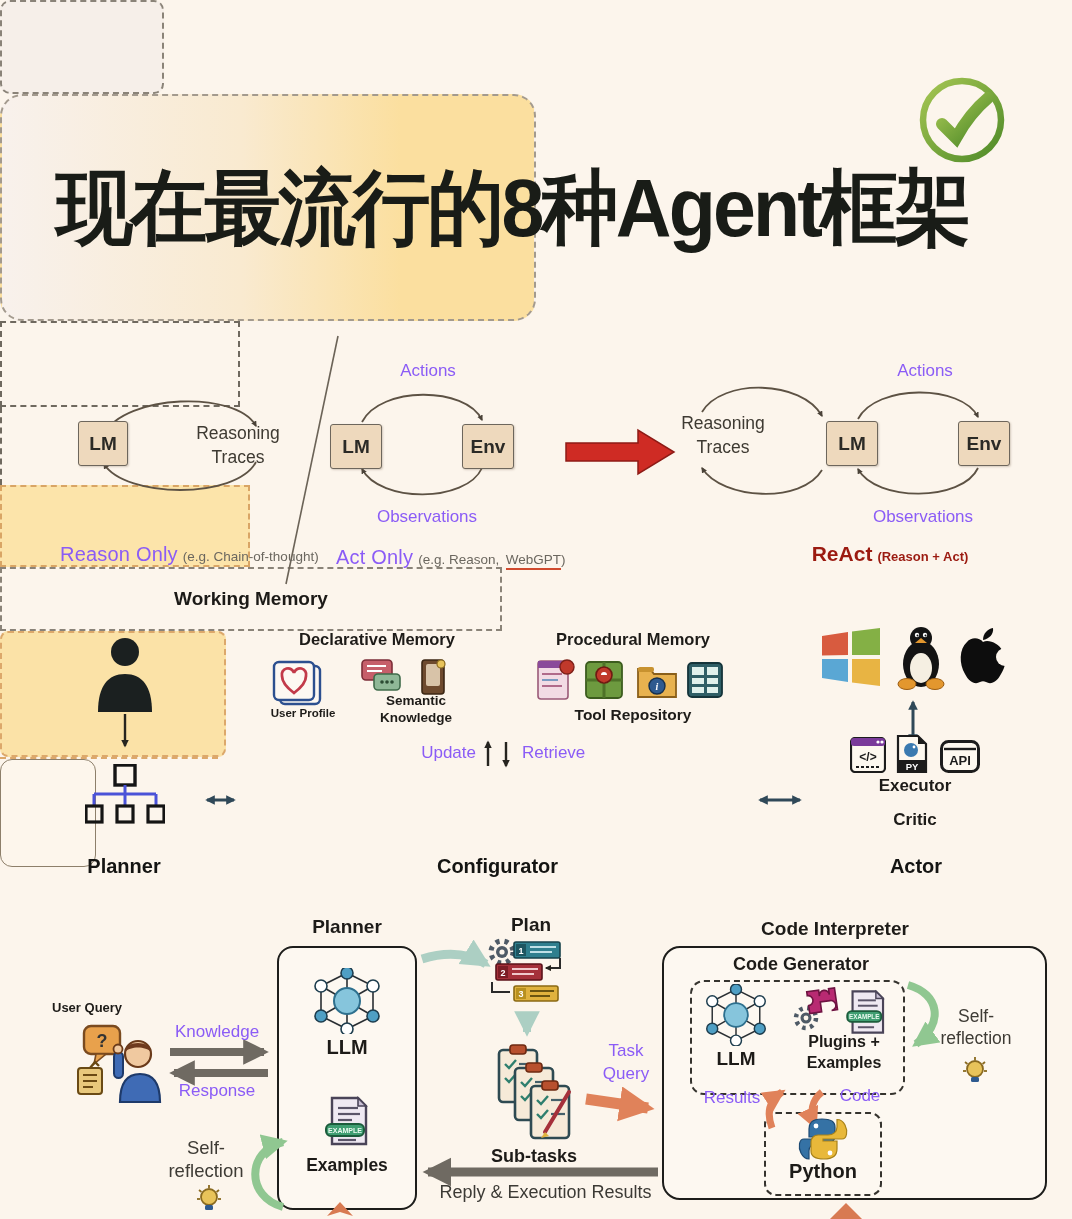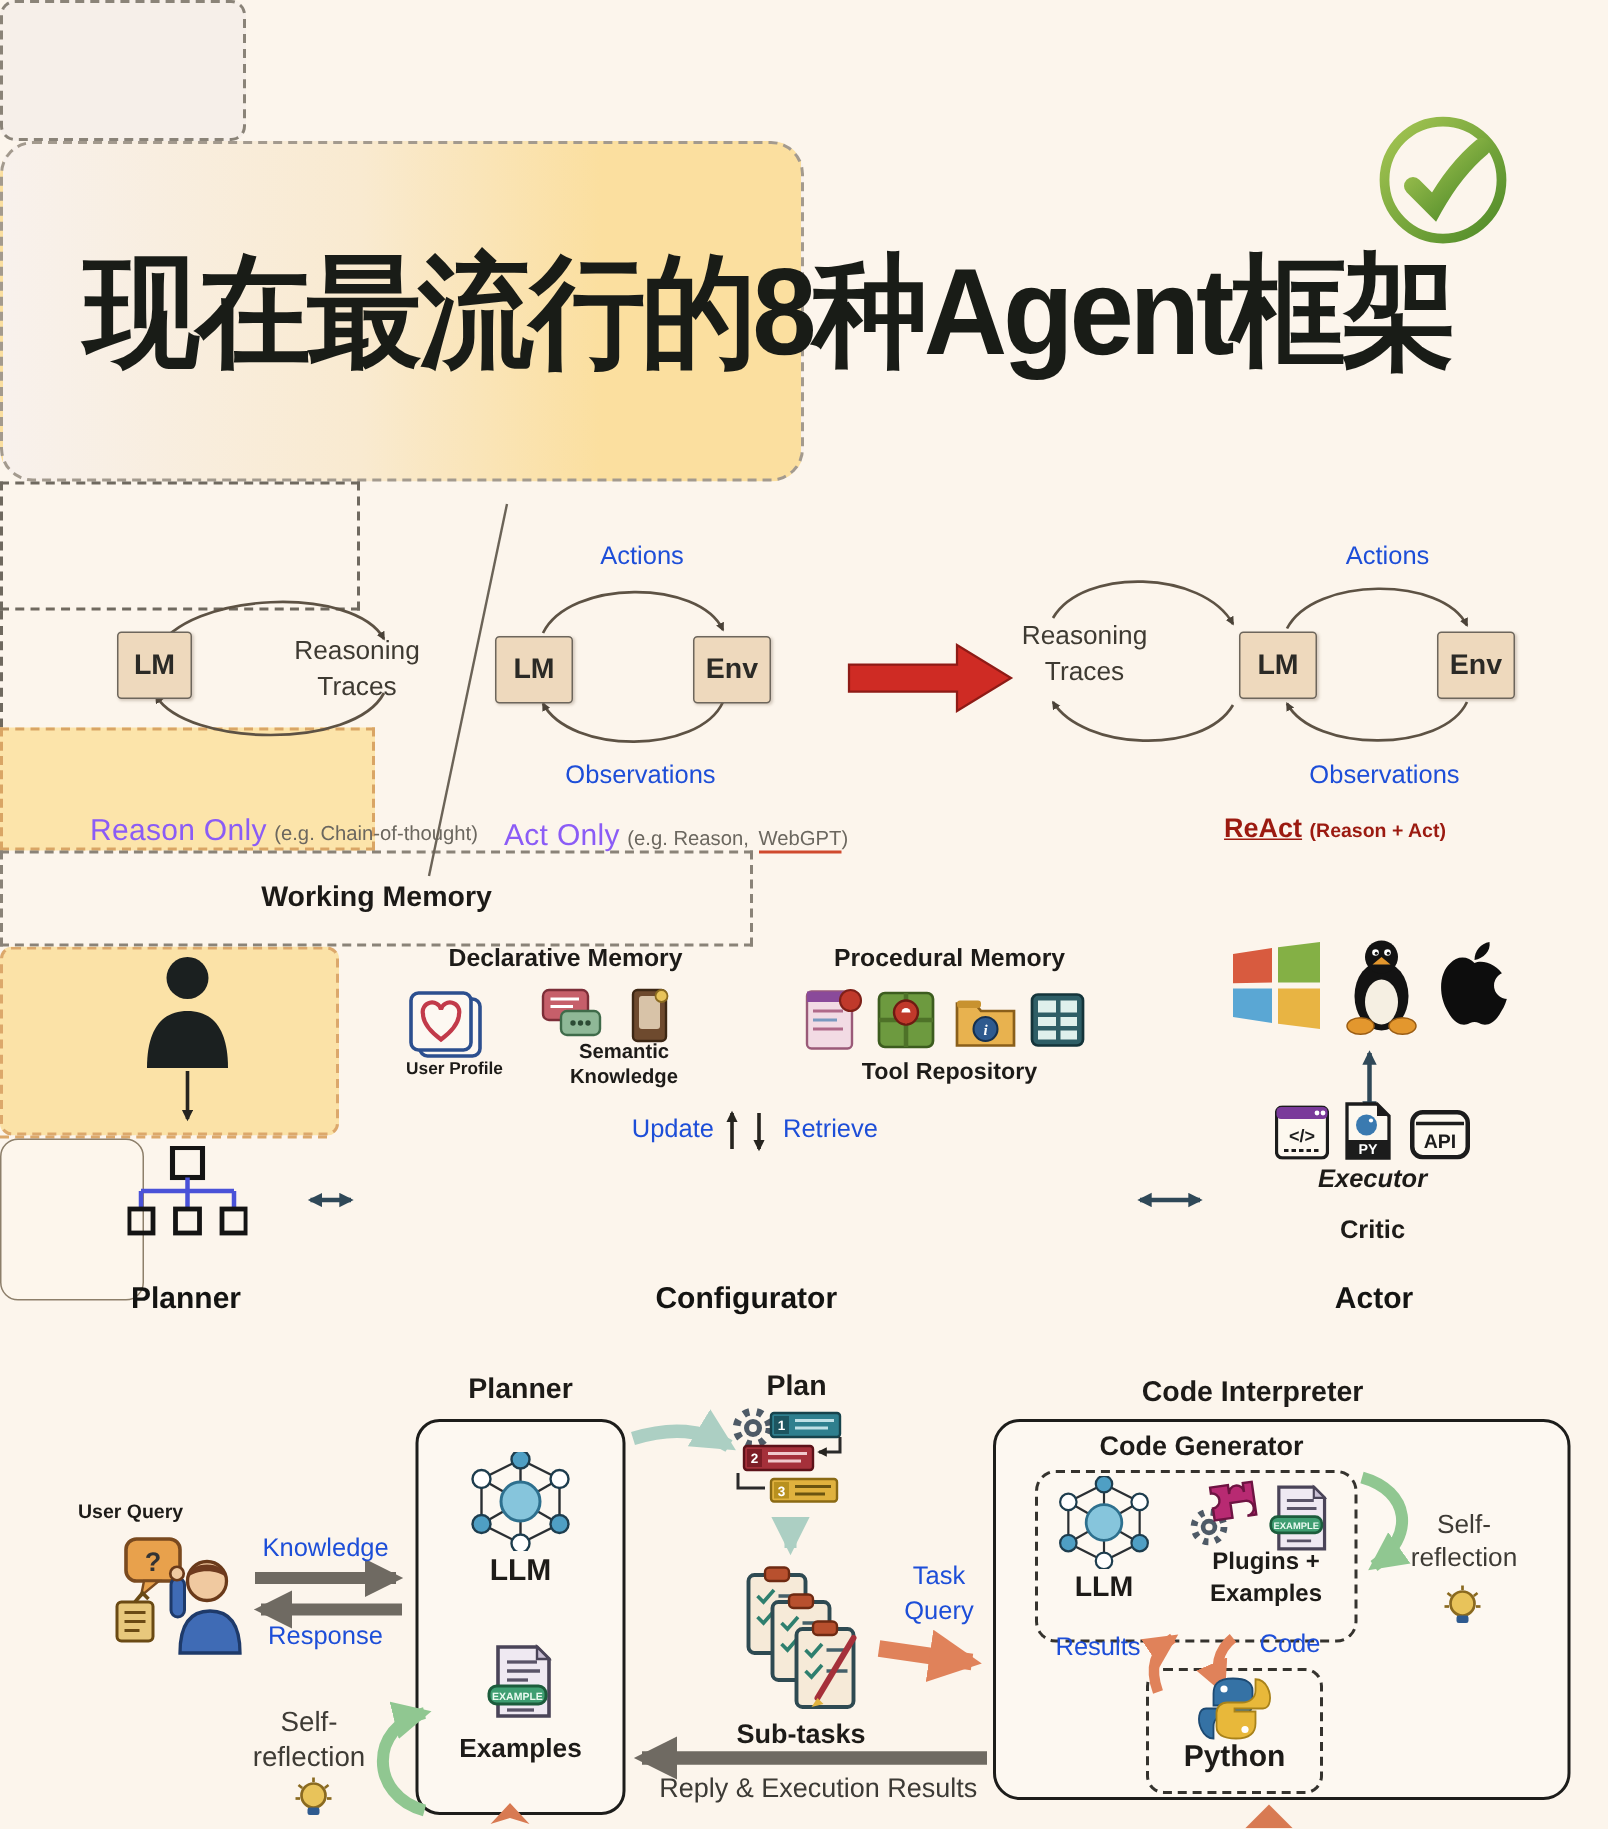--- a/index.html
+++ b/index.html
@@ -9,27 +9,27 @@
   .ctr{text-align:center;}
   .overlay{position:absolute;left:0;top:0;z-index:2;pointer-events:none;}
   .z3{z-index:3;}
   .lmbox{background:#eed9bd;border:1.6px solid #6d665c;border-radius:3px;display:flex;align-items:center;
          justify-content:center;font-weight:bold;font-size:19px;color:#2b2a26;z-index:3;
          box-shadow:1px 1px 2px rgba(120,100,80,.3);}
   .looplbl{font-size:17.5px;line-height:1.35;color:#3e3a32;}
   .cap{font-size:20px;color:#8b5cf6;letter-spacing:.2px;}
   .capnote{font-size:13.5px;color:#6b675f;margin-left:5px;}
   .webgpt{border-bottom:2px solid #d04a2e;padding-bottom:1px;}
-  .reactcap{font-size:18px;font-weight:bold;color:#9b1a10;text-decoration:underline;}
+  .reactcap{font-size:21px;font-weight:bold;color:#9b1a10;}
   .reactnote{font-size:13px;font-weight:bold;color:#9b1a10;margin-left:5px;margin-top:12px;}
   .seclbl{font-weight:bold;font-size:20px;color:#141412;}
   .memtitle{font-weight:bold;font-size:16.5px;color:#1d1b18;}
   .smalllbl{font-weight:bold;color:#1d1b18;}
   .dash-gray{border:2.3px dashed #8a8378;}
-  .arrowtxt{font-size:17px;color:#1d4ed8;}
+  .arrowtxt{font-size:17px;color:#8b5cf6;}
   .bigbox{background:#fdf8f1;border:2.5px solid #1d1d1b;border-radius:16px;z-index:1;}
   .dashinner{border:2px dashed #35332e;border-radius:14px;z-index:1;}
 </style>
 </head>
 <body>
 
 <div class="canvas">
 
   <svg class="overlay" width="1072" height="1219" viewBox="0 0 1072 1219">
     <defs>
@@ -253,21 +253,21 @@
       <circle cx="18" cy="13" r="1.4" fill="#fff"></circle>
     <rect x="2" y="26" width="28" height="12" fill="#1c1c1c"></rect>
     <text x="16" y="35.5" font-size="9.5" font-weight="bold" fill="#fff" text-anchor="middle" font-family="Liberation Sans,sans-serif">PY</text>
   </svg>
   <svg class="abs z3" style="left:940px;top:740px;" width="40" height="33" viewBox="0 0 40 33">
     <rect x="1.5" y="1.5" width="37" height="30" rx="7" fill="#fdf8ef" stroke="#1c1c1c" stroke-width="3"></rect>
     <line x1="4" y1="9" x2="36" y2="9" stroke="#1c1c1c" stroke-width="2.4"></line>
     <text x="20" y="25" font-size="13" font-weight="bold" fill="#1c1c1c" text-anchor="middle" font-family="Liberation Sans,sans-serif">API</text>
   </svg>
 
-  <div class="abs z3 ctr smalllbl" style="left:855px;top:776px;width:120px;font-size:17px;font-style:italic;">Executor</div>
+  <div class="abs z3 ctr smalllbl" style="left:855px;top:776px;width:120px;font-size:17px;">Executor</div>
   <div class="abs z3 ctr smalllbl" style="left:855px;top:810px;width:120px;font-size:17px;">Critic</div>
   <div class="abs z3 ctr seclbl" style="left:870px;top:855px;width:92px;">Actor</div>
 
   <div class="abs z3 ctr smalllbl" style="left:297px;top:916px;width:100px;font-size:19px;">Planner</div>
   <div class="bigbox abs" style="left:277px;top:946px;width:140px;height:264px;"></div>
 
   <svg class="abs z3" style="left:312px;top:968px;" width="70" height="66" viewBox="0 0 70 66">
     <g stroke="#2a2f33" stroke-width="1.6" fill="none">
       <polygon points="35,5 61,18 61,48 35,61 9,48 9,18"></polygon>
       <line x1="35" y1="5" x2="35" y2="33"></line>

